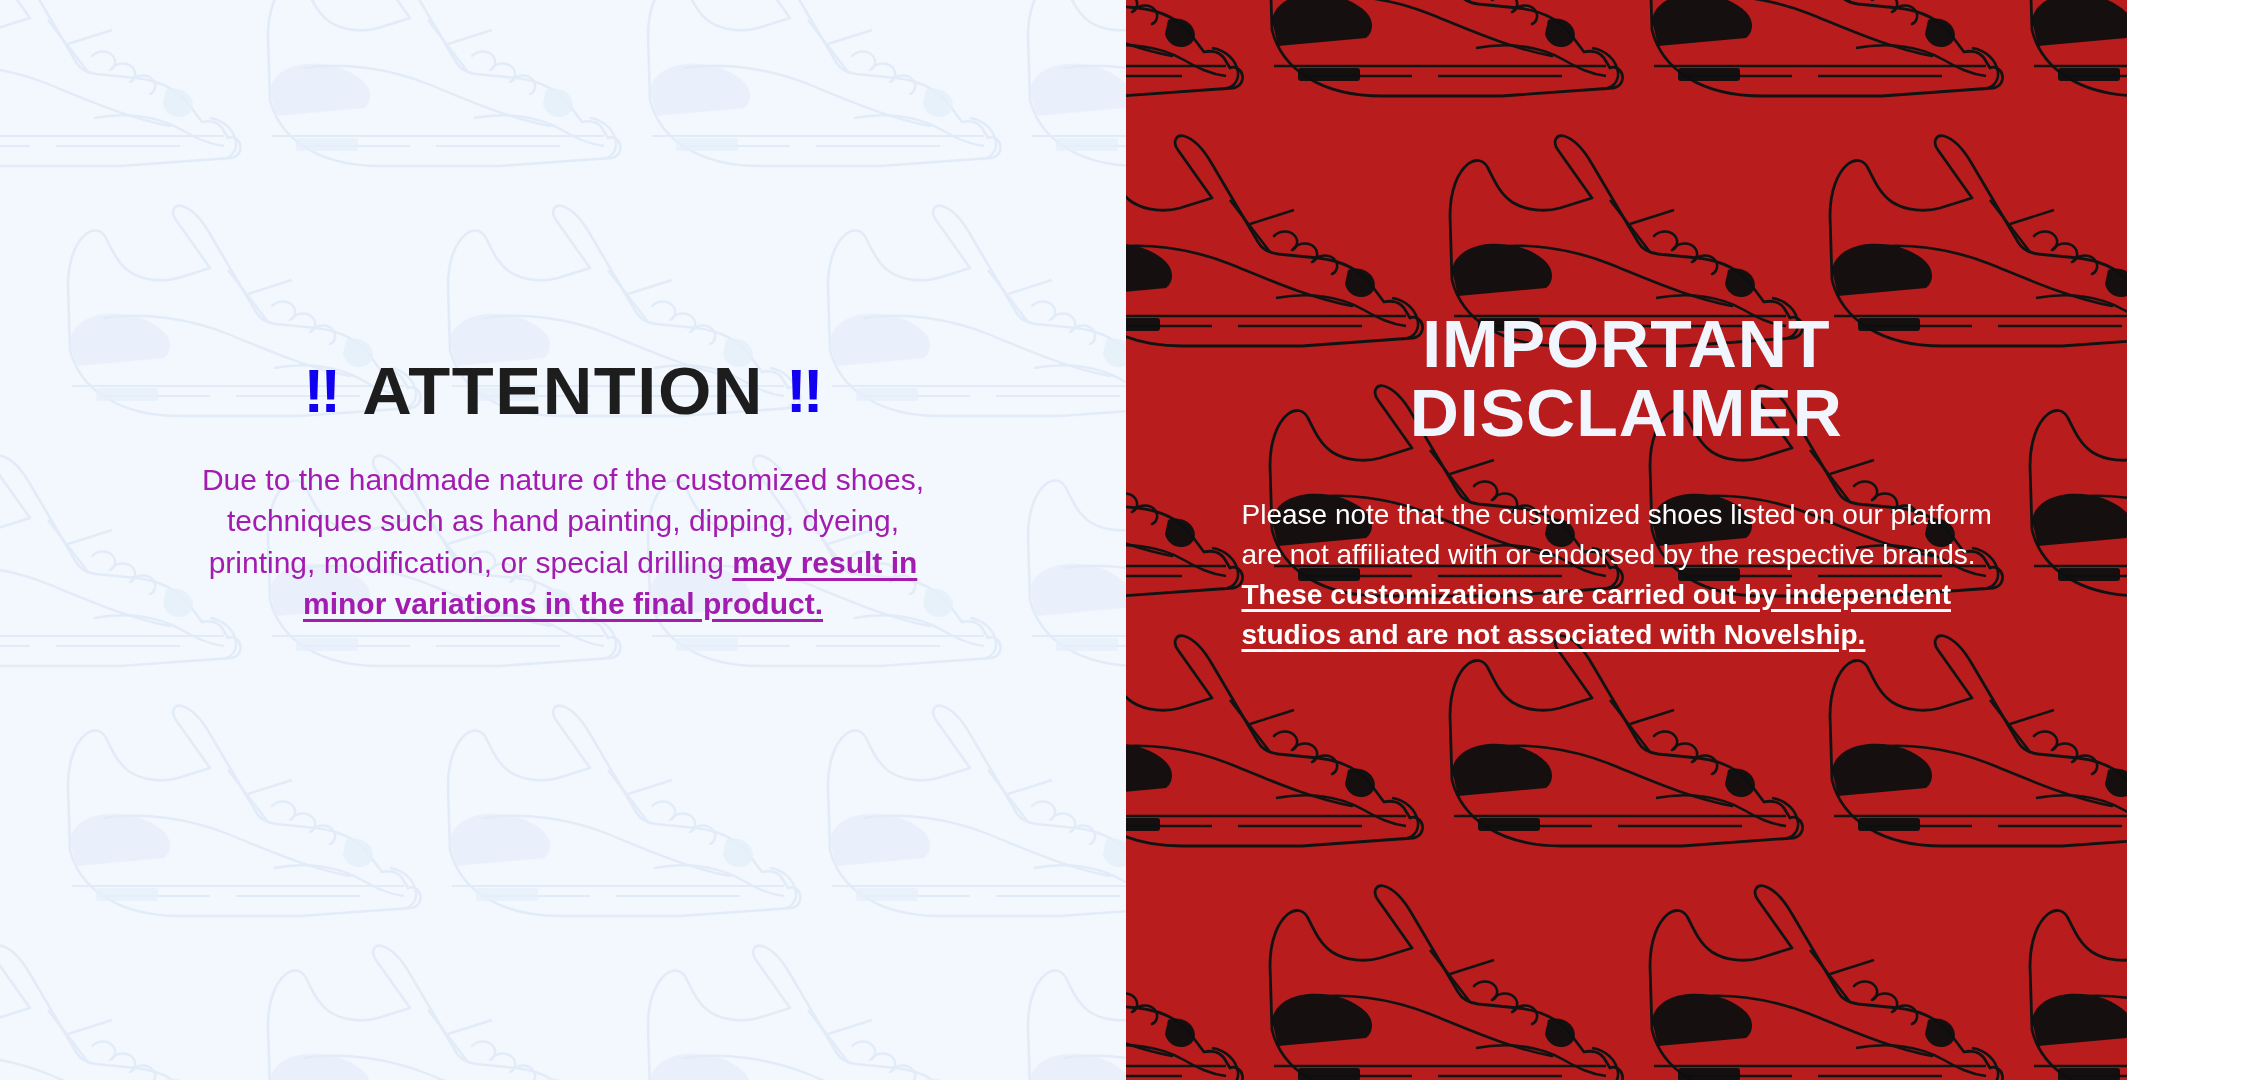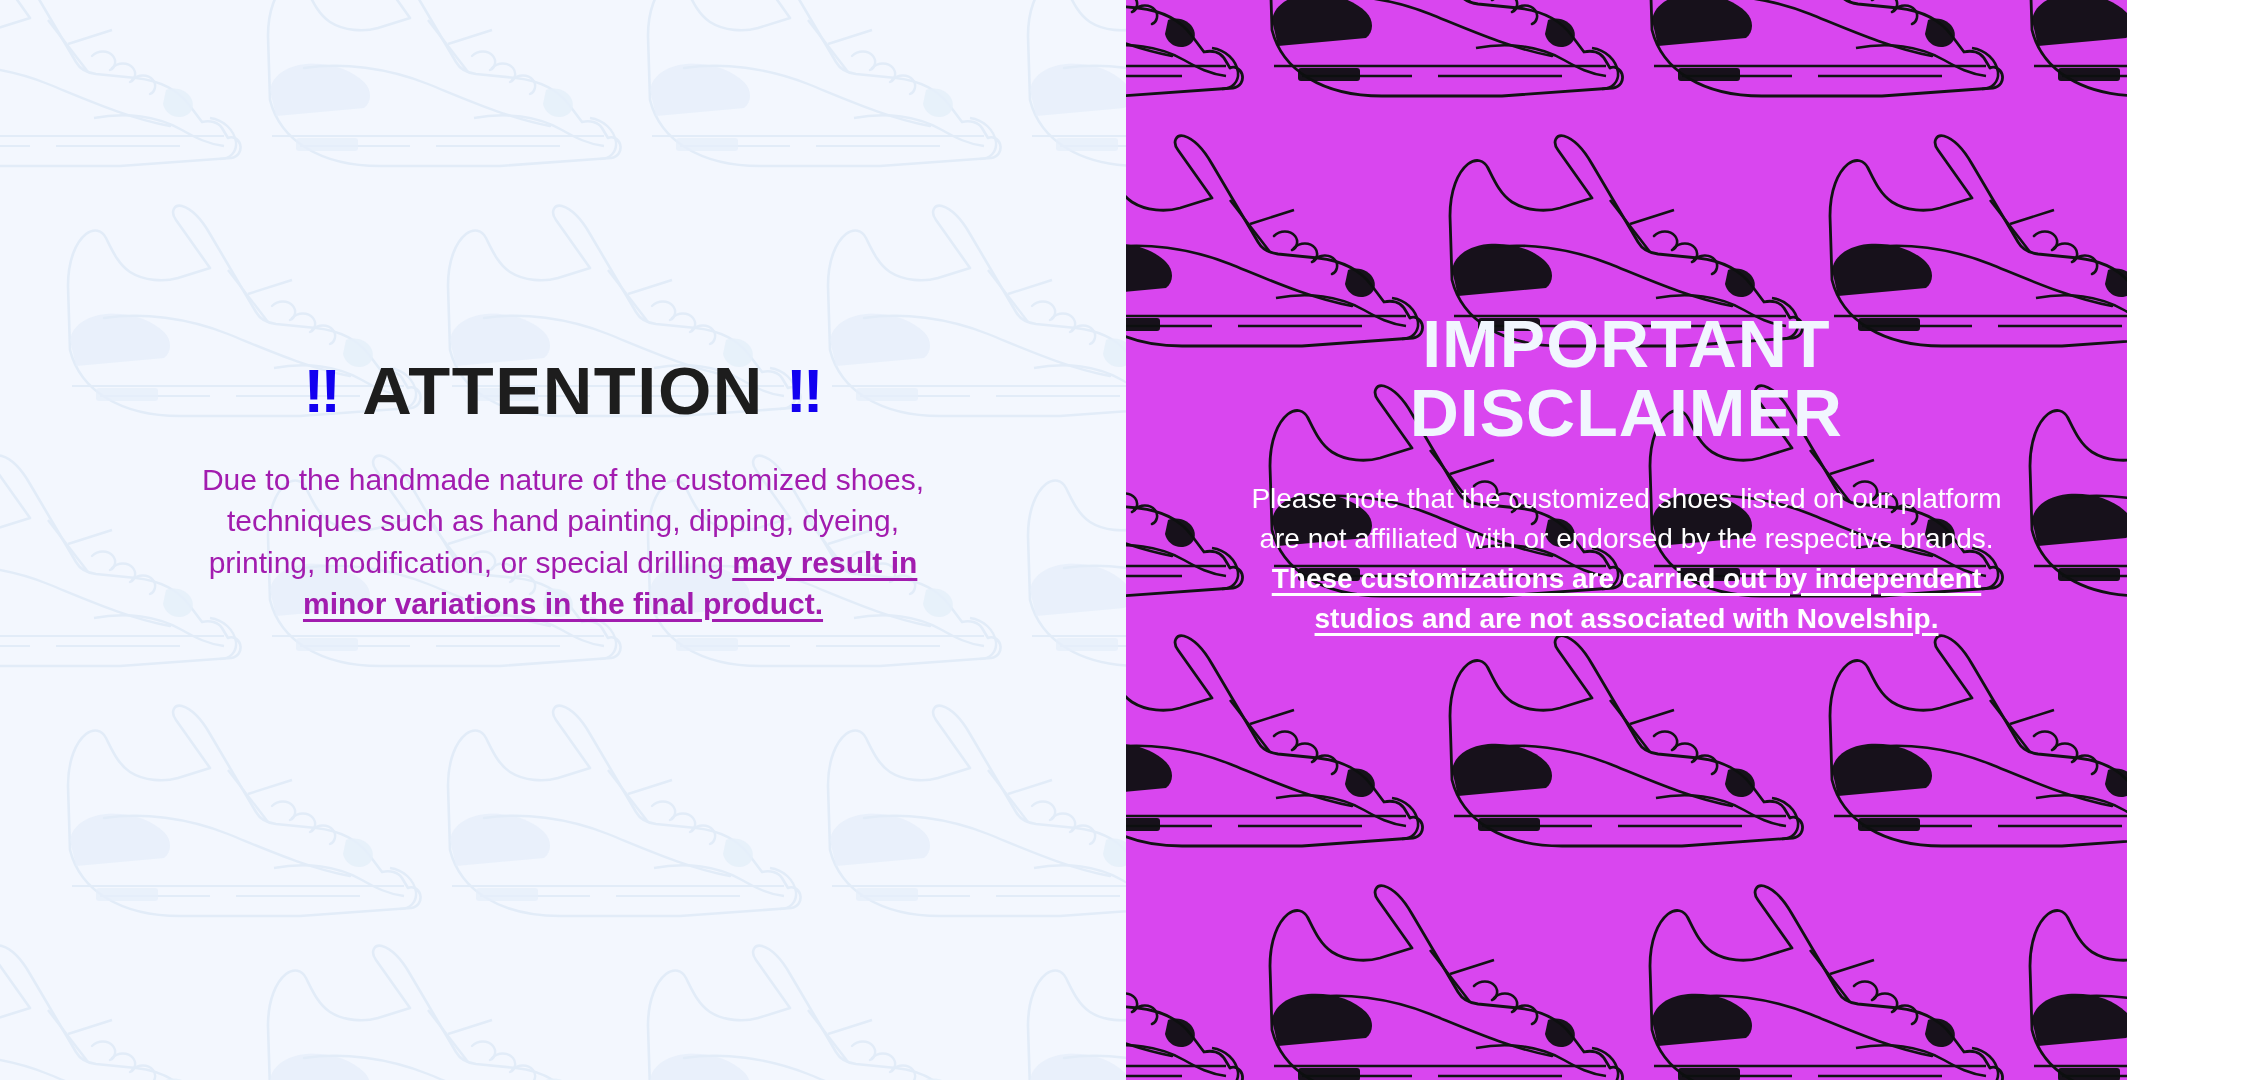--- a/index.html
+++ b/index.html
@@ -17,21 +17,21 @@
   .panel {
     position:relative;
     height:1080px;
     overflow:hidden;
     display:flex;
     flex-direction:column;
     align-items:center;
     justify-content:flex-start;
   }
   .panel-left  { width:1126px; background:#F3F7FE; }
-  .panel-right { width:1001px; background:#d946ef; }
+  .panel-right { width:1001px; background:#b91c1c; }
 
   
   .wallpaper {
     position:absolute;
     inset:0;
     z-index:0;
     pointer-events:none;
   }
   .wallpaper svg { display:block; width:100%; height:100%; }
 
@@ -94,23 +94,22 @@
     color:#F1F6FE;
     font-size:66px;
     font-weight:900;
     line-height:1.04;
     letter-spacing:1px;
     transform:scaleX(1.03);
   }
   .disclaimer-head .l2 { display:block; }
 
   .body-right {
-    margin-top:32px;
+    margin-top:48px;
     width:770px;
-    text-align:center;
     font-size:28px;
     line-height:1.42;
     color:#FFFFFF;
     font-weight:400;
   }
   .body-right .emph {
     font-weight:700;
     text-decoration:underline;
     text-underline-offset:5px;
     text-decoration-thickness:2.5px;

